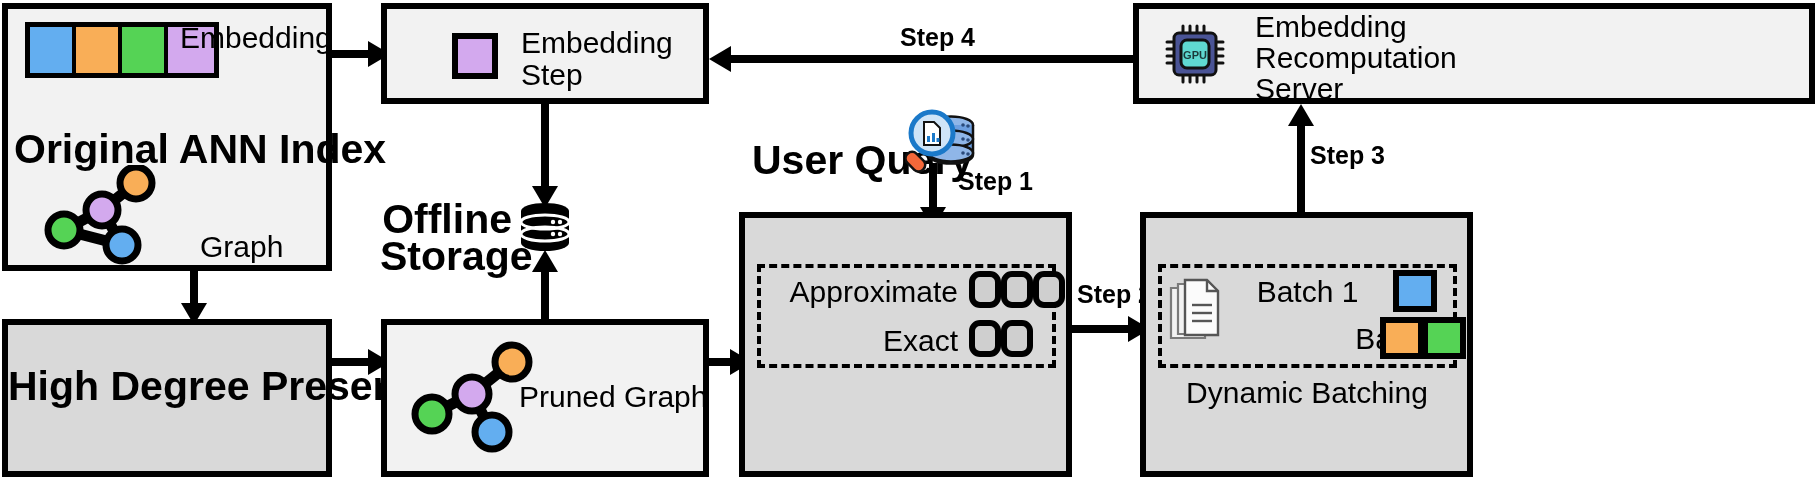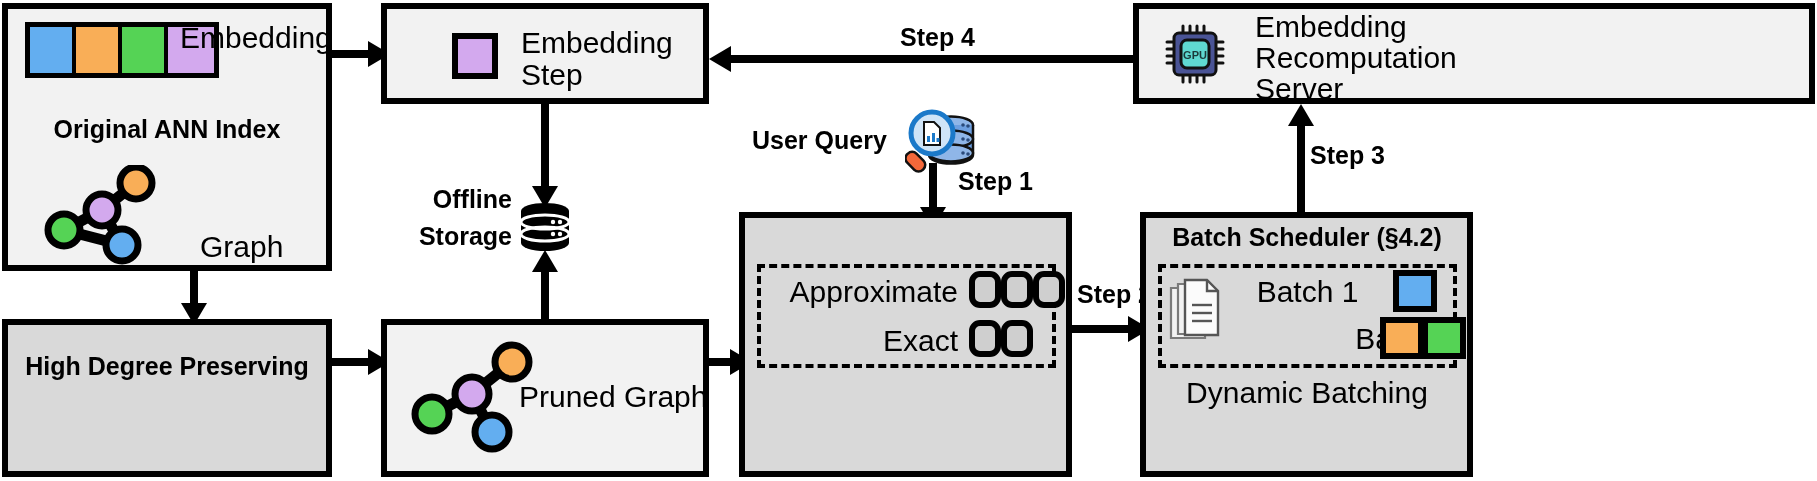--- a/index.html
+++ b/index.html
@@ -26,21 +26,21 @@
     background: #f2f2f2;
   }
   .box.shaded { background: #d9d9d9; }
   .lbl {
     position: absolute;
     white-space: pre;
     line-height: 1.12;
     color: #000;
   }
   .t-plain { font-size: 30px; }
-  .t-big-bold { font-size: 25px; font-weight: bold; }
+  .t-big-bold { font-size: 41px; font-weight: bold; margin-top: 12px; }
   .t-step { font-size: 25px; font-weight: bold; }
   .center { text-align: center; }
   .right { text-align: right; }
 
   
   .ln {
     position: absolute;
     background: #000;
   }
   .ah {
@@ -234,21 +234,20 @@
   <div class="slot" style="left:969px; top:320px; width:32px; height:37px;"></div>
   <div class="slot" style="left:1001px; top:320px; width:32px; height:37px;"></div>
 
 
   <div class="lbl t-step" style="left:1077px; top:280px;">Step 2</div>
   <div class="ln" style="left:1072px; top:325px; width:62px; height:8px;"></div>
   <div class="ah ah-right" style="left:1128px; top:316px;"></div>
 
   <div class="box shaded" style="left:1140px; top:212px; width:333px; height:265px;">
   </div>
-  <div class="lbl t-big-bold center" style="left:1146px; top:223px; width:322px;">Batch Scheduler (§4.2)</div>
 
   <div class="dashbox" style="left:1158px; top:264px; width:299px; height:104px;"></div>
 
   <div class="svg-holder" style="left:1168px; top:278px; width:56px; height:68px;">
     <svg width="56" height="68" viewBox="0 0 56 68">
       <path d="M3 10 h24 l10 10 v40 h-34 z" fill="#f2f2f2" stroke="#7a7a7a" stroke-width="2.2"></path>
       <path d="M10 6 h24 l10 10 v40 h-34 z" fill="#f2f2f2" stroke="#7a7a7a" stroke-width="2.2"></path>
       <path d="M17 2 h22 l11 11 v44 h-33 z" fill="#fbfbfb" stroke="#555" stroke-width="2.4"></path>
       <path d="M39 2 v11 h11" fill="none" stroke="#555" stroke-width="2.4"></path>
       <line x1="24" y1="27" x2="44" y2="27" stroke="#555" stroke-width="2.4"></line>

